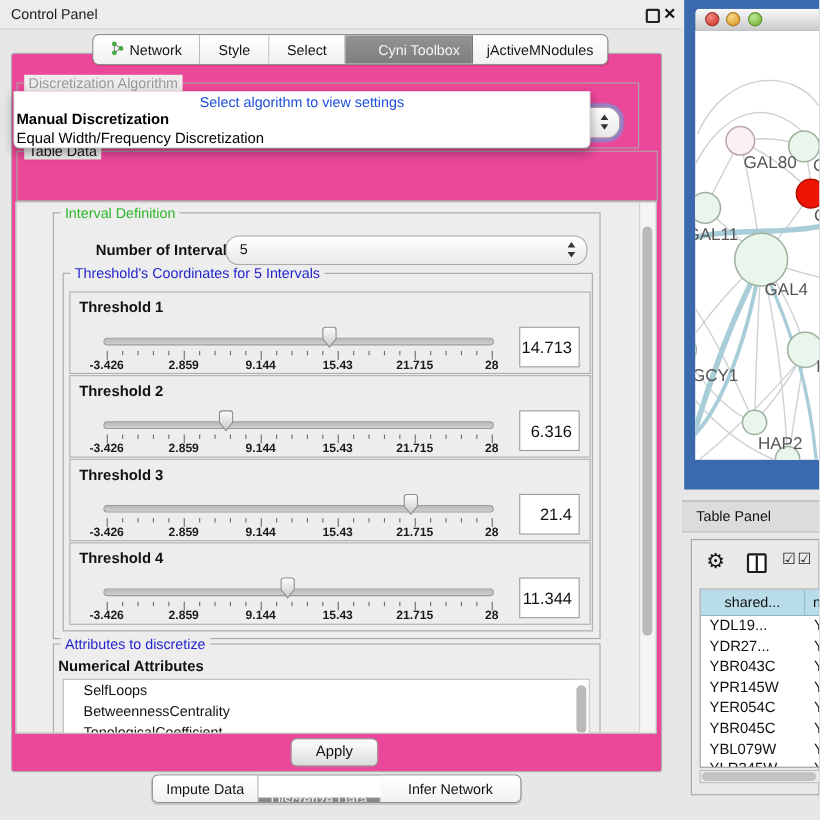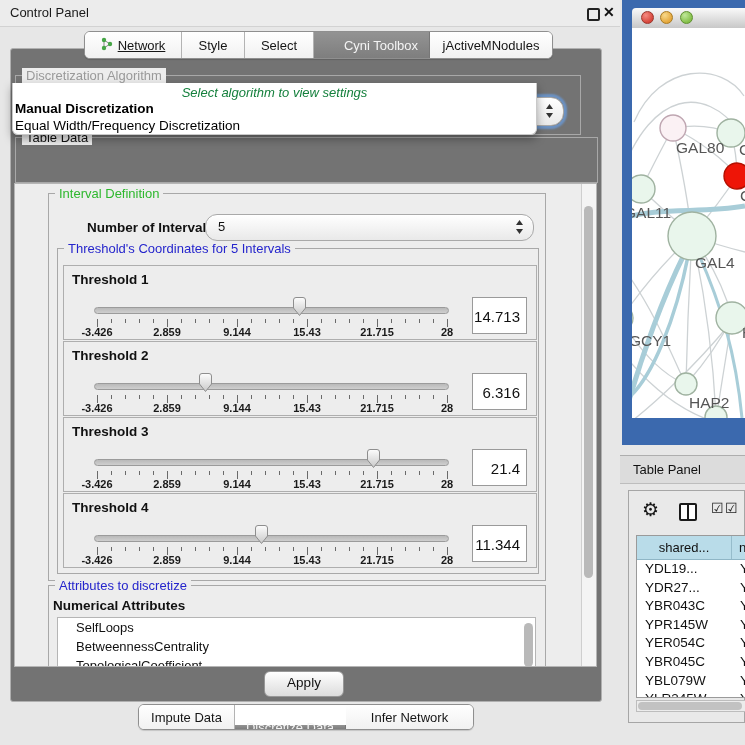--- a/index.html
+++ b/index.html
@@ -13,36 +13,36 @@
   #float-btn{position:absolute;left:587px;top:8px;width:9px;height:9px;border:2px solid #222;border-radius:2px;}
   #close-btn{position:absolute;left:603px;top:4px;font-size:14px;font-weight:bold;color:#111;}
 
   .tabstrip{display:flex;border:1px solid #8f8f8f;border-radius:6px;overflow:hidden;background:#fff;box-shadow:0 1px 1px rgba(0,0,0,.15);}
   .tabstrip .seg{display:flex;align-items:center;justify-content:center;gap:5px;background:linear-gradient(#ffffff,#f1f1f1);border-right:1px solid #b3b3b3;color:#151515;white-space:nowrap;font-size:13px;}
   .tabstrip .seg:last-child{border-right:none;}
   .tabstrip .seg.sel{background:linear-gradient(#939393,#7e7e7e);color:#f4f4f4;border-right-color:#777;}
   #toptabs{left:84px;top:31px;height:26px;}
   #bottomtabs{left:138px;top:704px;height:24px;}
 
-  #panel{left:10px;top:48px;width:590px;height:652px;background:#737373;border:1px solid #b0b0b0;border-radius:3px;}
+  #panel{left:10px;top:48px;width:590px;height:652px;background:#ec4899;border:1px solid #b0b0b0;border-radius:3px;}
 
   .group{position:absolute;border:1px solid #a8a8a8;}
   .group>.gtitle{position:absolute;top:-8px;left:6px;background:#ededed;padding:0 4px;font-size:13px;}
   .gtitle.green{color:#2eb82e;}
   .gtitle.blue{color:#2525cc;}
   .gtitle.gray{color:#9a9a9a;}
 
   .maccombo{position:absolute;background:linear-gradient(#ffffff,#e9e9e9);border:1px solid #a9a9a9;border-radius:12px;box-shadow:inset 0 1px 0 #fff;}
   .maccombo .val{position:absolute;left:12px;top:4px;font-size:13px;color:#111;}
   .maccombo .arrows{position:absolute;right:9px;top:4px;width:9px;}
   .maccombo .arrows svg{display:block;}
 
   
   #popup{left:12px;top:83px;width:523px;height:51px;background:#fff;border:1px solid #c9c9c9;border-top:none;border-radius:0 0 6px 6px;box-shadow:0 4px 10px rgba(0,0,0,.35);z-index:40;}
-  #popup .prompt{position:absolute;left:0;top:2px;width:100%;text-align:center;color:#15803d;font-size:13px;font-style:italic;}
+  #popup .prompt{position:absolute;left:0;top:2px;width:100%;text-align:center;color:#1d4ed8;font-size:13px;}
   #popup .it1{position:absolute;left:2px;top:18px;font-weight:bold;font-size:13.5px;color:#000;}
   #popup .it2{position:absolute;left:2px;top:35px;font-size:13.5px;color:#000;}
 
   #algo-combo{left:22px;top:97px;width:540px;height:27px;border-radius:13px;box-shadow:0 0 2px 3px rgba(105,156,221,.75);z-index:5;}
 
   #scrollpane{left:14px;top:183px;width:581px;height:482px;border:1px solid #b5b5b5;overflow:hidden;background:#ededed;}
   .vscroll{position:absolute;top:0;right:0;bottom:0;width:14px;background:#f4f4f4;border-left:1px solid #cfcfcf;}
   .vscroll .thumb{position:absolute;left:2px;width:9px;border-radius:5px;background:#b9b9b9;}
 
   .tbox{position:absolute;left:5px;width:472px;height:73px;border:1px solid #aeaeae;background:#ededed;}
@@ -333,21 +333,21 @@
 
       <div class="vscroll">
         <div class="thumb" style="top:22px;height:372px;"></div>
       </div>
     </div>
 
     <div class="abs" id="apply-btn" style="left:253px;top:622px;">Apply</div>
   </div>
 
   <div class="abs tabstrip" id="toptabs">
-    <div class="seg" style="width:96px;text-decoration:underline;">
+    <div class="seg" style="width:96px;">
       <span><svg width="12" height="14">
             <line x1="3" y1="3" x2="9" y2="7" stroke="#8a8a8a"></line>
             <line x1="3" y1="11" x2="9" y2="7" stroke="#8a8a8a"></line>
             <line x1="3" y1="3" x2="3" y2="11" stroke="#8a8a8a"></line>
             <circle cx="3" cy="3" r="2.2" fill="#46a546"></circle>
             <circle cx="3" cy="11" r="2.2" fill="#46a546"></circle>
             <circle cx="9" cy="7" r="2.2" fill="#46a546"></circle>
           </svg></span>
       <span>Network</span>
     </div>

